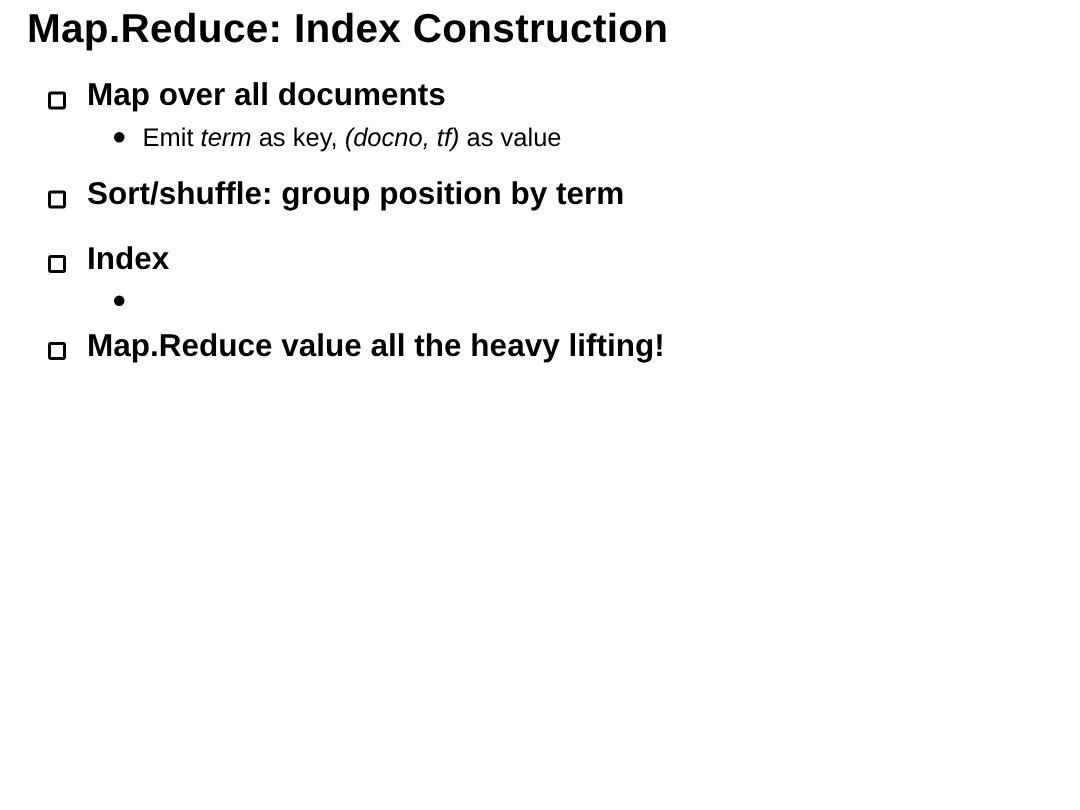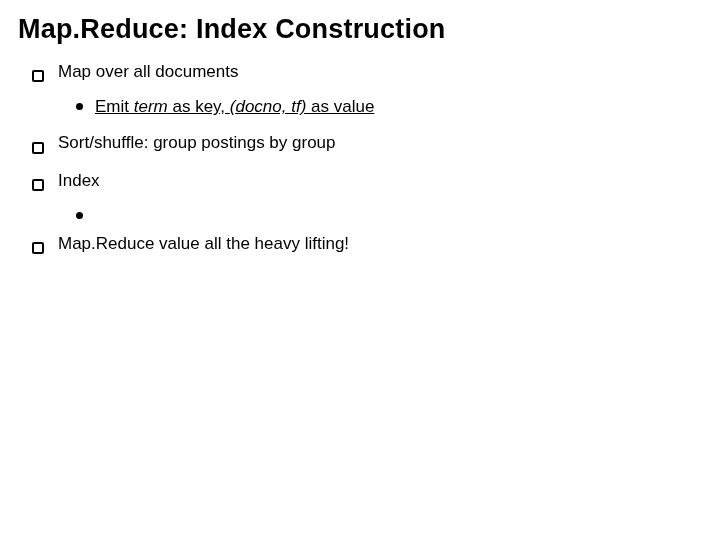--- a/index.html
+++ b/index.html
@@ -6,49 +6,49 @@
     margin: 0;
     padding: 0;
     width: 720px;
     height: 540px;
     background: #fff;
     font-family: Arial, Helvetica, sans-serif;
     color: #000;
   }
   .slide {
     box-sizing: border-box;
-    padding: 14px 20px 0 18px;
+    padding: 4px 20px 0 18px;
   }
   .title {
     font-size: 27px;
     font-weight: bold;
     margin: 0 0 16px 0;
     letter-spacing: 0.2px;
   }
   .l1 {
     display: flex;
-    align-items: flex-end;
+    align-items: center;
     margin: 4px 0 4px 14px;
-    font-size: 17px;
+    font-size: 21px;
+    font-weight: bold;
   }
   .l1 .bullet {
     width: 12px;
     height: 12px;
     border: 2.5px solid #000;
     border-radius: 2px;
     box-sizing: border-box;
     flex: none;
     margin-top: 6px;
     margin-right: 14px;
     background: #fff;
   }
   .l1 .txt { line-height: 1.25; }
   .l2-group {
-    margin: 14px 0 14px 58px;
-    text-decoration: underline;
+    margin: 4px 0 14px 58px;
   }
   .l2 {
     display: flex;
     align-items: flex-start;
     font-size: 17px;
     margin: 3px 0;
   }
   .l2 .dot {
     width: 7px;
     height: 7px;
@@ -74,21 +74,21 @@
   </div>
   <div class="l2-group">
     <div class="l2">
       <span class="dot"></span>
       <span class="txt"><span>Emit </span><span class="it">term</span><span> as key, </span><span class="it">(docno, tf)</span><span> as value</span></span>
     </div>
   </div>
 
   <div class="l1">
     <span class="bullet"></span>
-    <span class="txt">Sort/shuffle: group postings by group</span>
+    <span class="txt">Sort/shuffle: group position by term</span>
   </div>
   <div class="gap"></div>
 
   <div class="l1">
     <span class="bullet"></span>
     <span class="txt">Index</span>
   </div>
   <div class="l2-group">
     <div class="l2">
       <span class="dot"></span>

